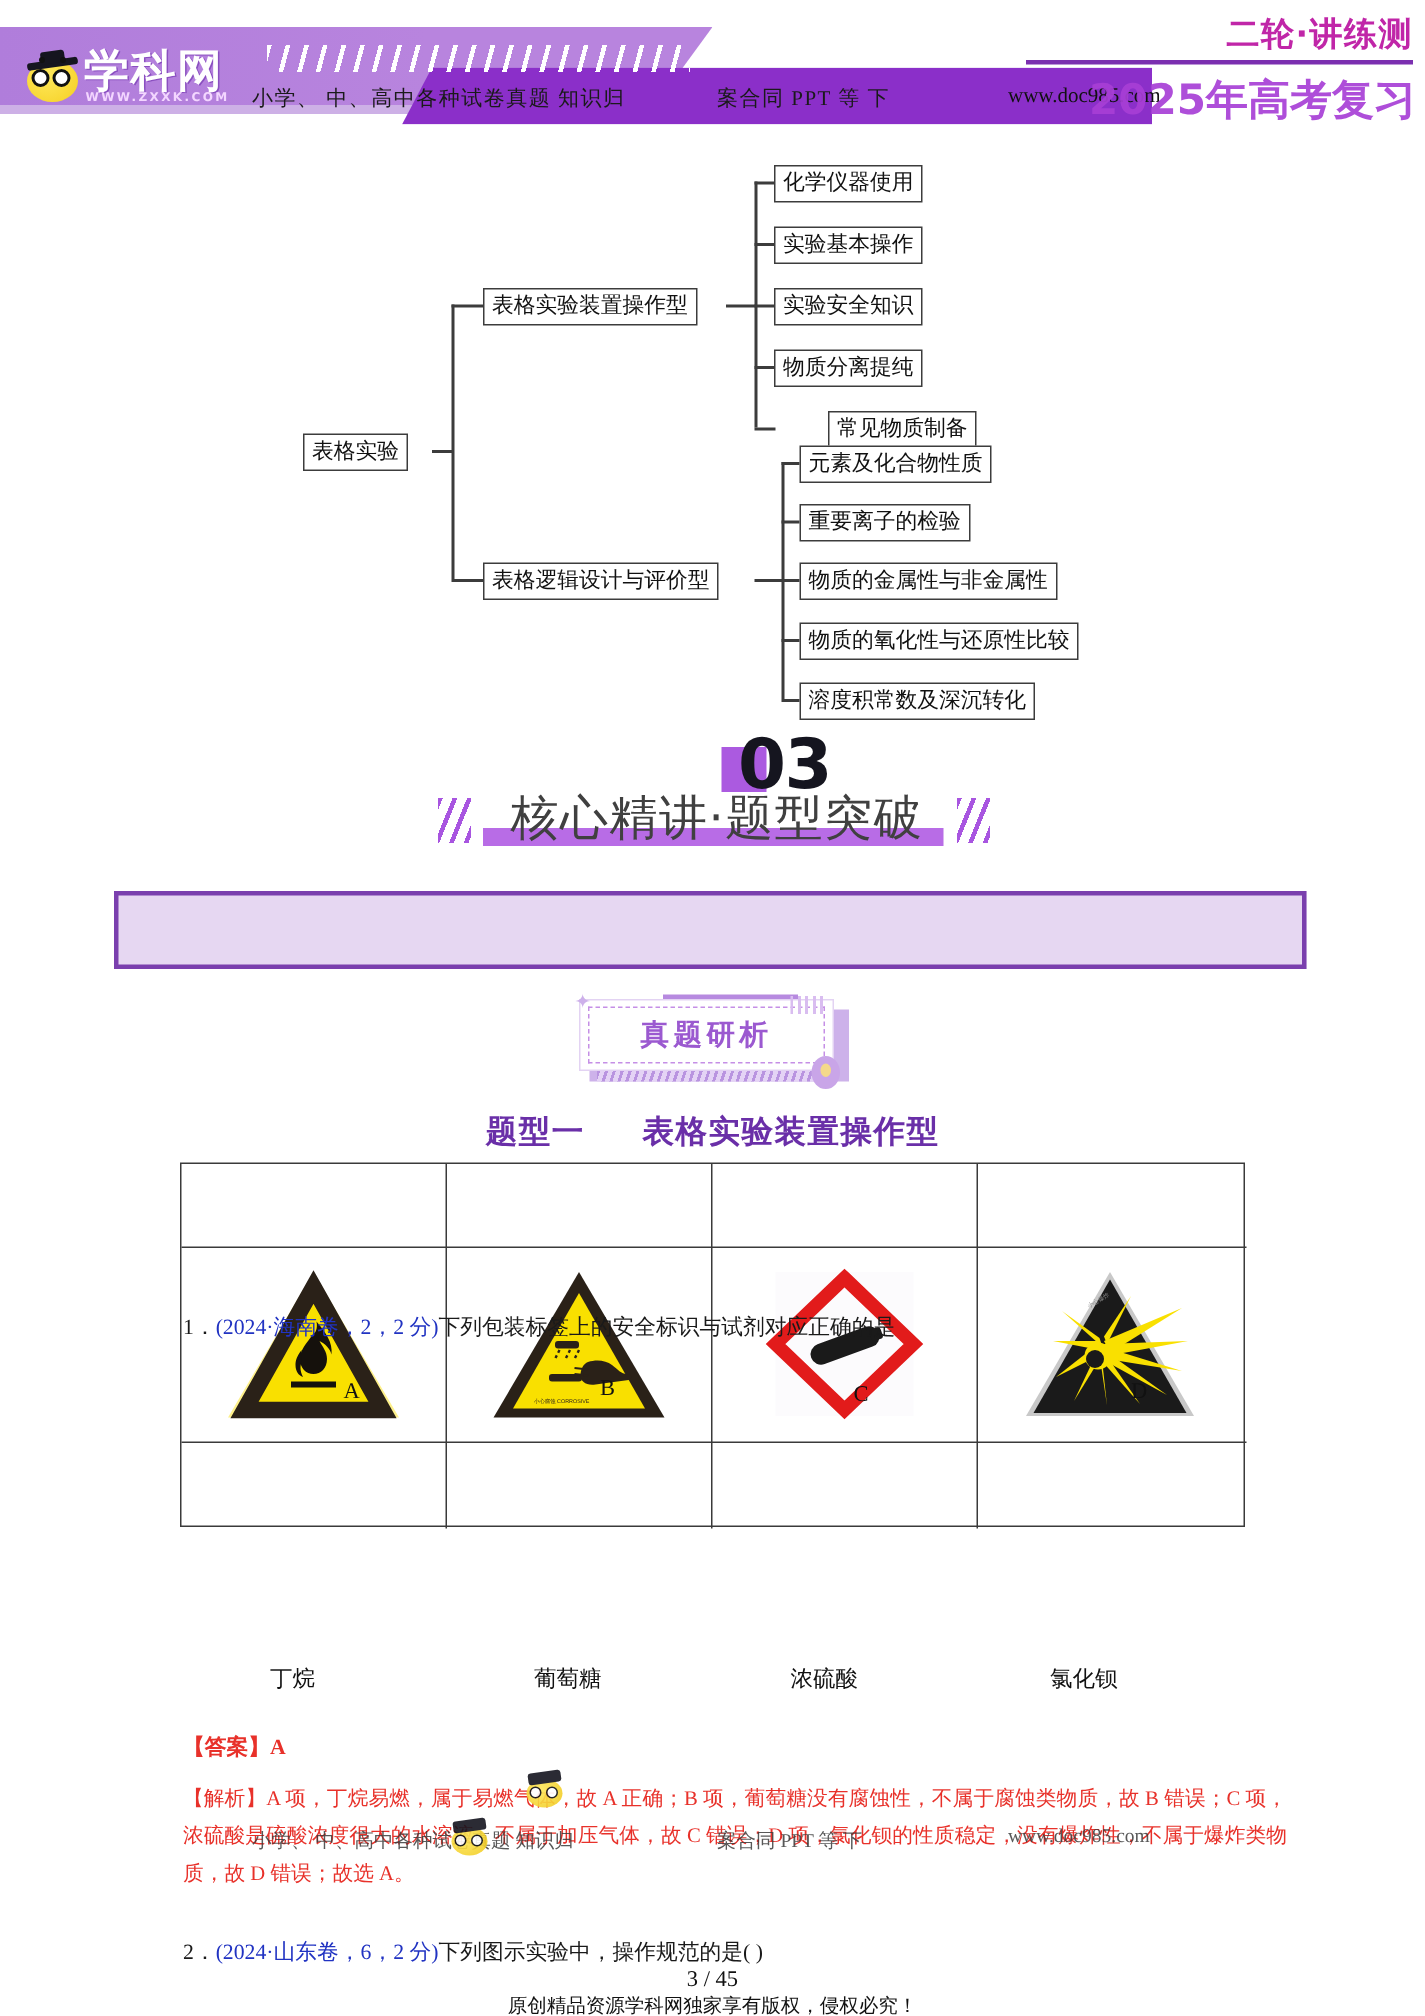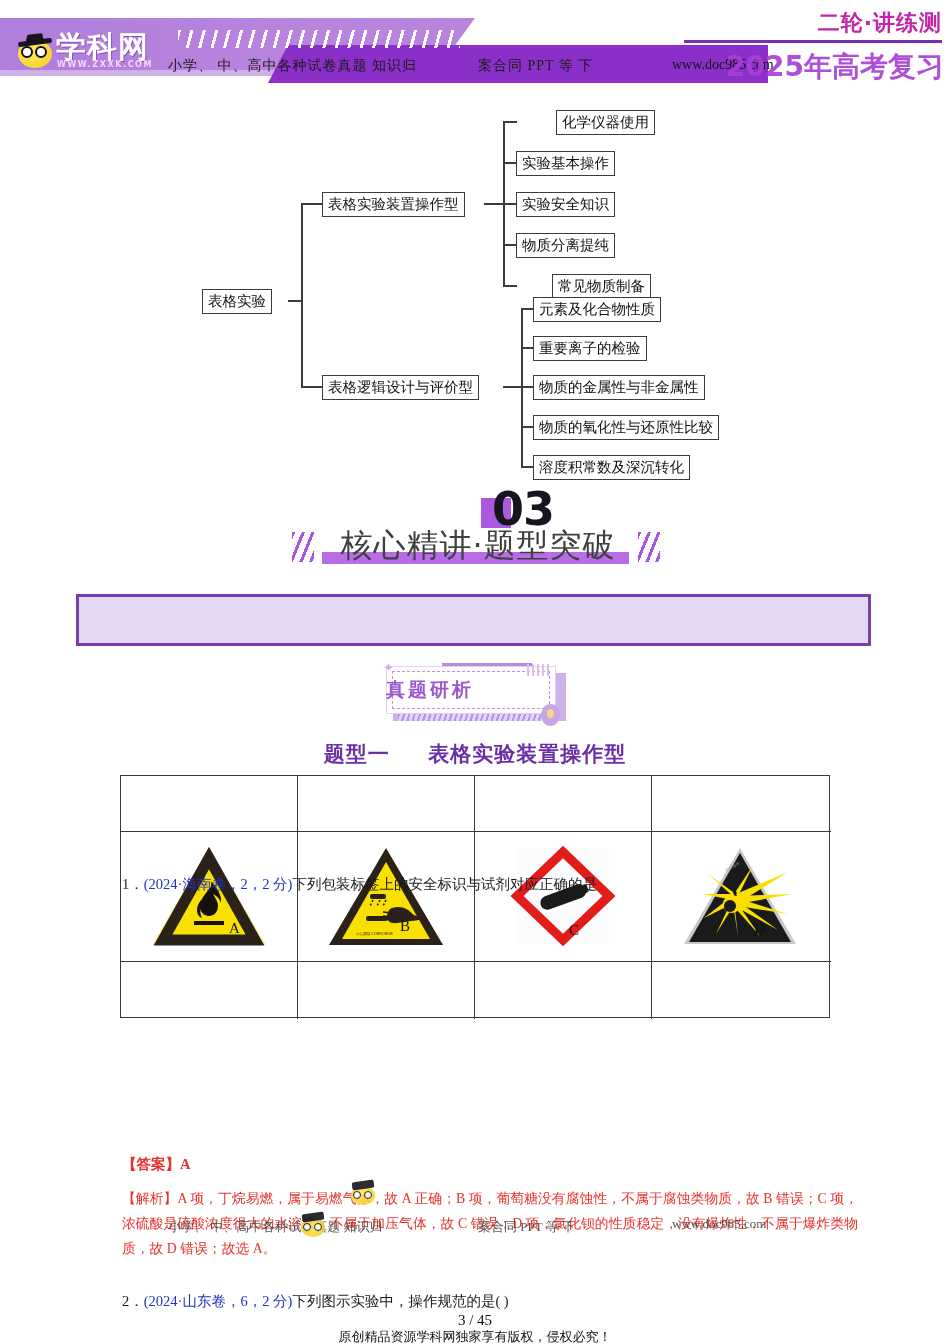--- a/index.html
+++ b/index.html
@@ -83,21 +83,21 @@
   .pbox{position:absolute;left:76px;top:594px;width:795px;height:52px;
     background:#e6d7f2;border:3px solid #7a3fae;box-sizing:border-box;}
 
   
   .badge{position:absolute;left:386px;top:666px;width:180px;height:52px;}
   .badge-shadow{position:absolute;left:7px;top:7px;width:173px;height:48px;background:#cdb2ea;}
   .badge-face{position:absolute;left:0;top:0;width:170px;height:48px;background:#fff;
     border:1.5px solid #e3d3f3;box-sizing:border-box;}
   .badge-dash{position:absolute;left:6px;top:5px;width:158px;height:38px;
     border:1.4px dashed #c58fe6;box-sizing:border-box;}
-  .badge-txt{position:absolute;left:0;top:11px;width:170px;text-align:left;
+  .badge-txt{position:absolute;left:0;top:11px;width:170px;text-align:center;
     font-size:19px;font-weight:bold;color:#9b59d0;font-family:"DejaVu Sans",sans-serif;
     letter-spacing:3px;}
   .badge-top{position:absolute;left:56px;top:-3px;width:90px;height:3px;background:#b78ae0;}
   .badge-corner{position:absolute;left:141px;top:-2px;width:24px;height:12px;
     background:repeating-linear-gradient(90deg,#d9bdf0 0 2px,transparent 2px 5px);}
   .badge-foot{position:absolute;left:12px;top:48px;width:148px;height:7px;
     background:repeating-linear-gradient(108deg,#b994e0 0 2px,#e4d3f5 2px 5px);}
   .badge-dot{position:absolute;left:155px;top:38px;width:19px;height:22px;border-radius:50%;
     background:#c9a5e8;}
   .badge-dot::after{content:"";position:absolute;left:6px;top:5px;width:7px;height:9px;
@@ -194,21 +194,21 @@
 
     <div class="ln lnh" style="left:288px;top:196px;width:14px;"></div>
     <div class="ln lnv" style="left:301px;top:99px;height:183px;"></div>
 
     <div class="ln lnh" style="left:301px;top:99px;width:22px;"></div>
     <div class="node" style="left:322px;top:88px;">表格实验装置操作型</div>
     <div class="ln lnh" style="left:484px;top:99px;width:20px;"></div>
     <div class="ln lnv" style="left:503px;top:17px;height:164px;"></div>
 
     <div class="ln lnh" style="left:503px;top:17px;width:14px;"></div>
-    <div class="node" style="left:516px;top:6px;margin-left:40px;">化学仪器使用</div>
+    <div class="node" style="left:516px;top:6px;">化学仪器使用</div>
     <div class="ln lnh" style="left:503px;top:58px;width:14px;"></div>
     <div class="node" style="left:516px;top:47px;text-align:right;">实验基本操作</div>
     <div class="ln lnh" style="left:503px;top:99px;width:14px;"></div>
     <div class="node" style="left:516px;top:88px;">实验安全知识</div>
     <div class="ln lnh" style="left:503px;top:140px;width:14px;"></div>
     <div class="node" style="left:516px;top:129px;">物质分离提纯</div>
     <div class="ln lnh" style="left:503px;top:181px;width:14px;"></div>
     <div class="node" style="left:516px;top:170px;margin-left:36px;">常见物质制备</div>
 
     <div class="ln lnh" style="left:301px;top:282px;width:22px;"></div>
@@ -332,20 +332,26 @@
         </svg>
         <span class="opt-letter" style="left:74px;top:78px;">D</span>
       </div>
     </div>
   </div>
 
   <div class="q1">
     <span>1．</span><span class="blue">(2024·海南卷，2，2 分)</span><span>下列包装标签上的安全标识与试剂对应正确的是</span>
   </div>
 
+  <div class="subs">
+    <span style="left:60px;">丁烷</span>
+    <span style="left:236px;">葡萄糖</span>
+    <span style="left:407px;">浓硫酸</span>
+    <span style="left:580px;">氯化钡</span>
+  </div>
 
   <div class="ans"><span>【答案】</span><span>A</span></div>
 
   <div class="ana">【解析】A 项，丁烷易燃，属于易燃气体，故 A 正确；B 项，葡萄糖没有腐蚀性，不属于腐蚀类物质，故 B 错误；C 项，浓硫酸是硫酸浓度很大的水溶液，不属于加压气体，故 C 错误；D 项，氯化钡的性质稳定，没有爆炸性，不属于爆炸类物质，故 D 错误；故选 A。</div>
 
   <div class="q2">
     <span>2．</span><span class="blue">(2024·山东卷，6，2 分)</span><span>下列图示实验中，操作规范的是(      )</span>
   </div>
 
   <div class="wm" style="left:168px;top:1218px;">小学、   中、高中各种试卷真题  知识归</div>

